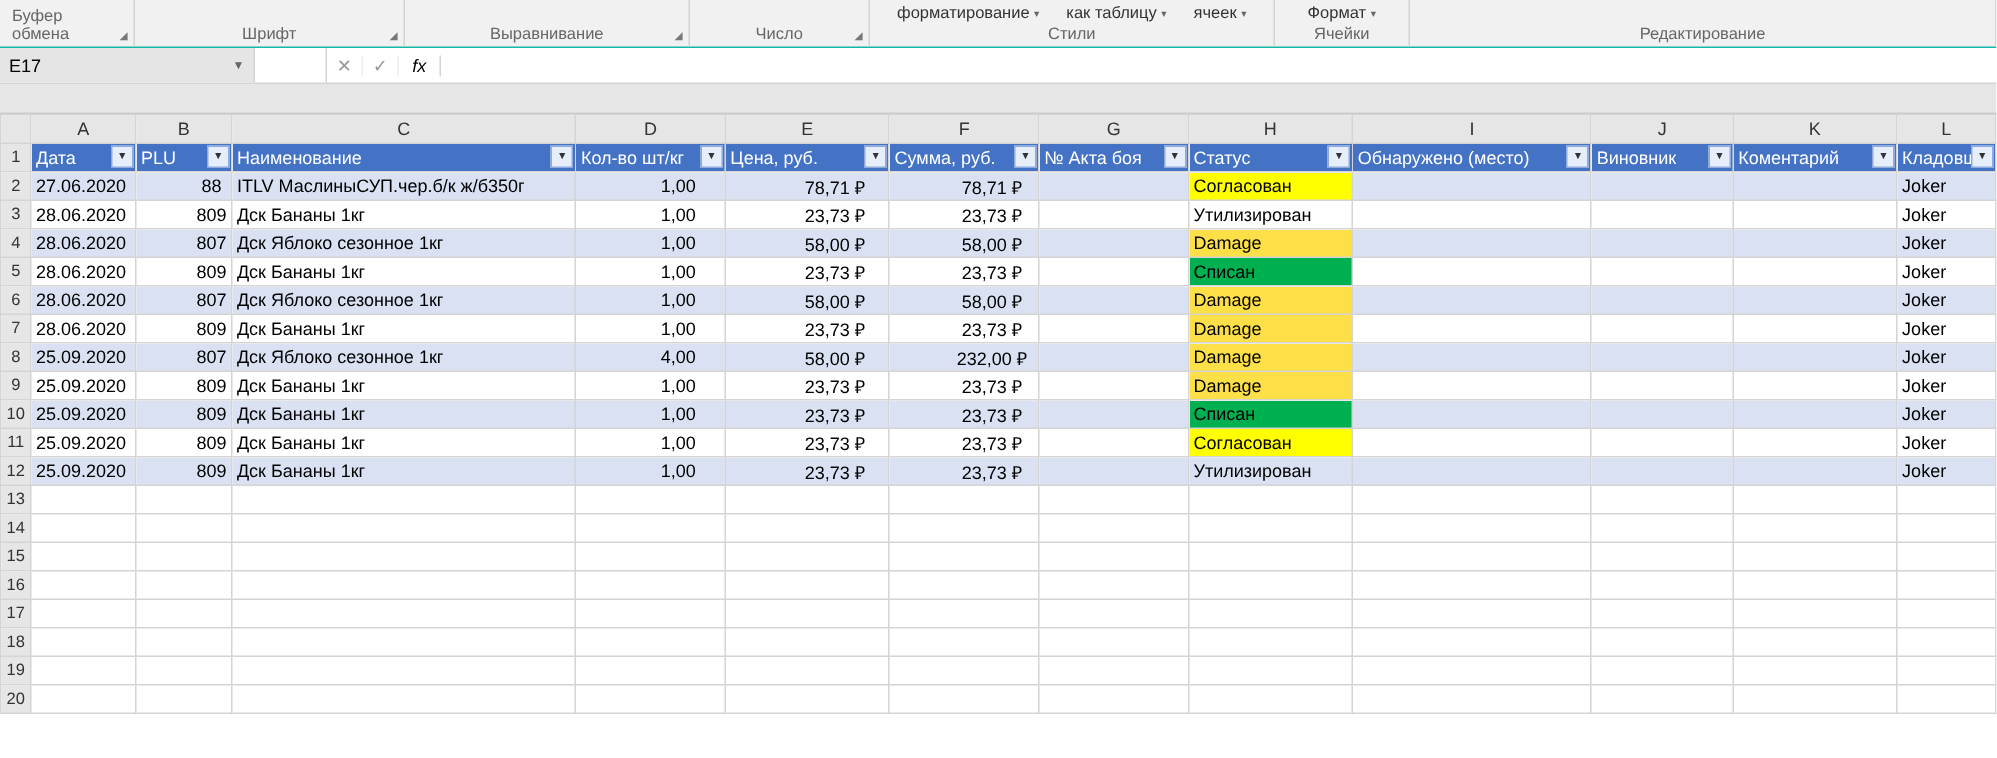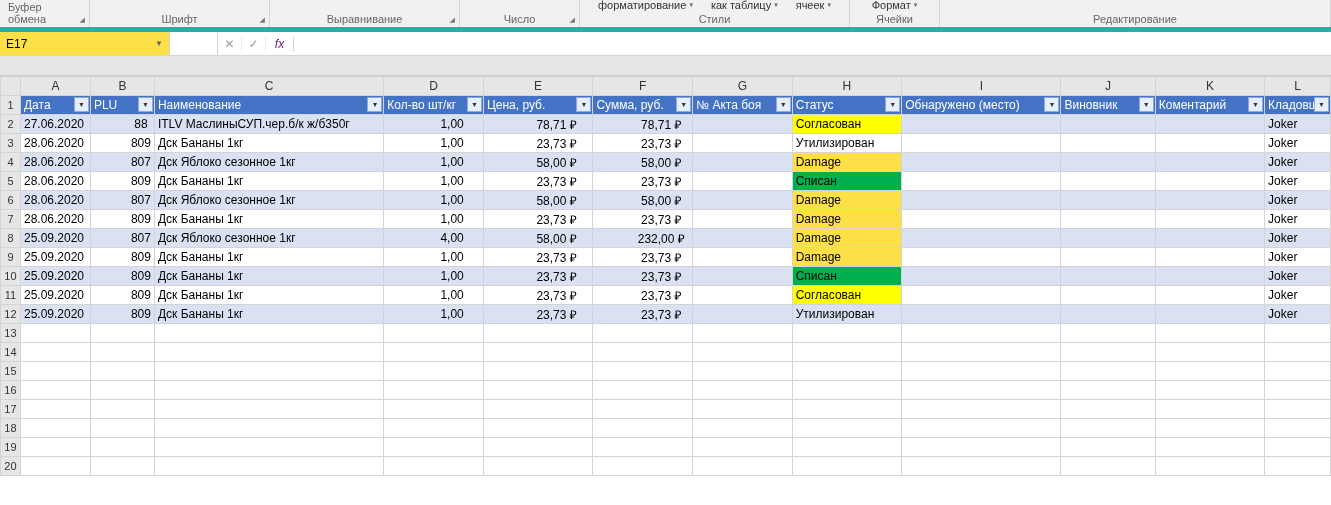--- a/index.html
+++ b/index.html
@@ -1,32 +1,32 @@
 <!DOCTYPE html>
 <html><head>
 <meta charset="utf-8">
 <style>
   * { box-sizing: border-box; margin: 0; padding: 0; }
   body { font-family: "Segoe UI", Tahoma, sans-serif; font-size: 12px; background: #fff; width: 1331px; height: 505px; overflow: hidden; }
 
   
-  .ribbon { height: 32px; background: #f1f1f1; border-bottom: 5px solid #14b8a6; display: flex; }
+  .ribbon { height: 32px; background: #f1f1f1; border-bottom: 1px solid #14b8a6; display: flex; }
   .ribbon-group { border-right: 1px solid #d4d4d4; display: flex; flex-direction: column; justify-content: flex-end; align-items: center; font-size: 11px; color: #666; padding: 0 8px 2px 8px; position: relative; }
   .ribbon-group .chev { position: absolute; right: 4px; bottom: 3px; font-size: 7px; color: #777; }
   .rib-item { font-size: 11px; color: #333; display: flex; align-items: center; gap: 3px; }
   .rib-item .arr { font-size: 7px; color: #666; }
   .rib-sublabel { font-size: 11px; color: #666; text-align: center; }
 
   
   .fbar-row { height: 24px; border-bottom: 1px solid #d4d4d4; display: flex; align-items: stretch; background: #fff; }
-  .namebox { width: 170px; border-right: 1px solid #d4d4d4; display: flex; align-items: center; padding: 0 6px; justify-content: space-between; background: #fde047; font-size: 12px; }
+  .namebox { width: 170px; border-right: 1px solid #d4d4d4; display: flex; align-items: center; padding: 0 6px; justify-content: space-between; background: #e5e5e5; font-size: 12px; }
   .namebox .dd { font-size: 8px; color: #666; }
   .fx-btns { display: flex; align-items: center; }
   .fx-btn { width: 24px; display: flex; align-items: center; justify-content: center; color: #999; font-size: 12px; border-right: 1px solid #eee; }
-  .fx-label { width: 28px; display: flex; align-items: center; justify-content: center; font-style: italic; color: #701a75; font-size: 12px; border-right: 1px solid #d4d4d4; }
+  .fx-label { width: 28px; display: flex; align-items: center; justify-content: center; font-style: italic; color: #000000; font-size: 12px; border-right: 1px solid #d4d4d4; }
   .fx-input { flex: 1; padding: 0 6px; }
 
   
   .gap { height: 20px; background: #e6e6e6; border-bottom: 1px solid #ccc; }
 
   
   .grid { display: block; }
   table { border-collapse: collapse; table-layout: fixed; }
   td, th { border: 1px solid #d4d4d4; height: 19px; font-size: 12px; padding: 0 3px; white-space: nowrap; overflow: hidden; }
   th.colhdr, td.rowhdr { background: #e6e6e6; text-align: center; color: #333; font-weight: normal; }

